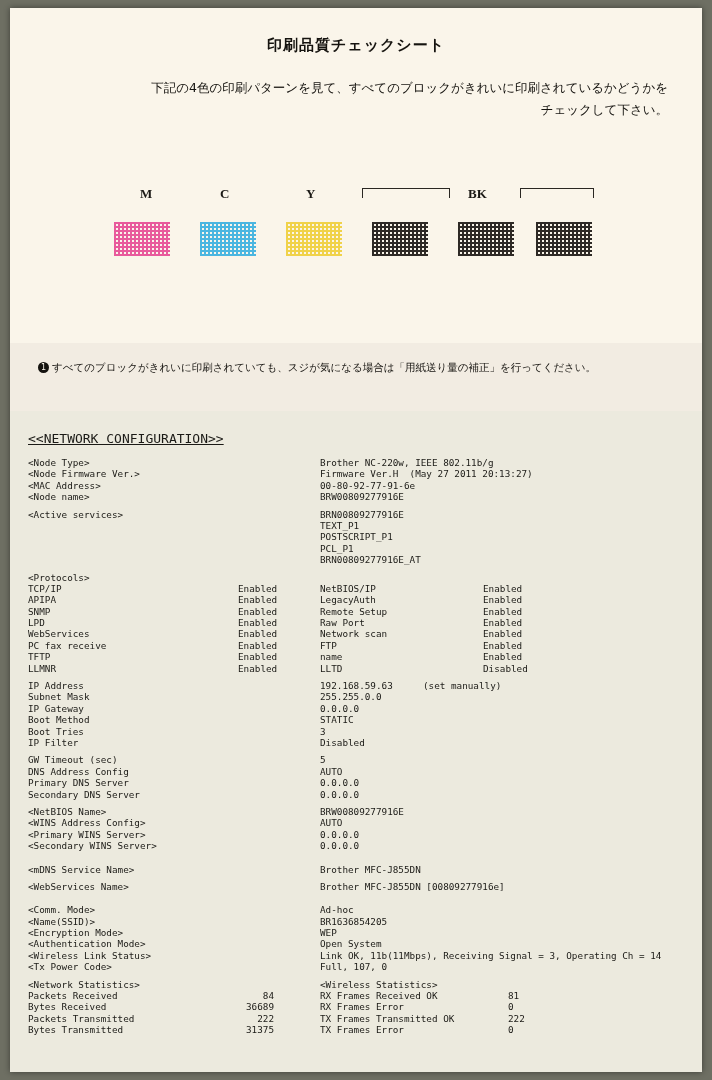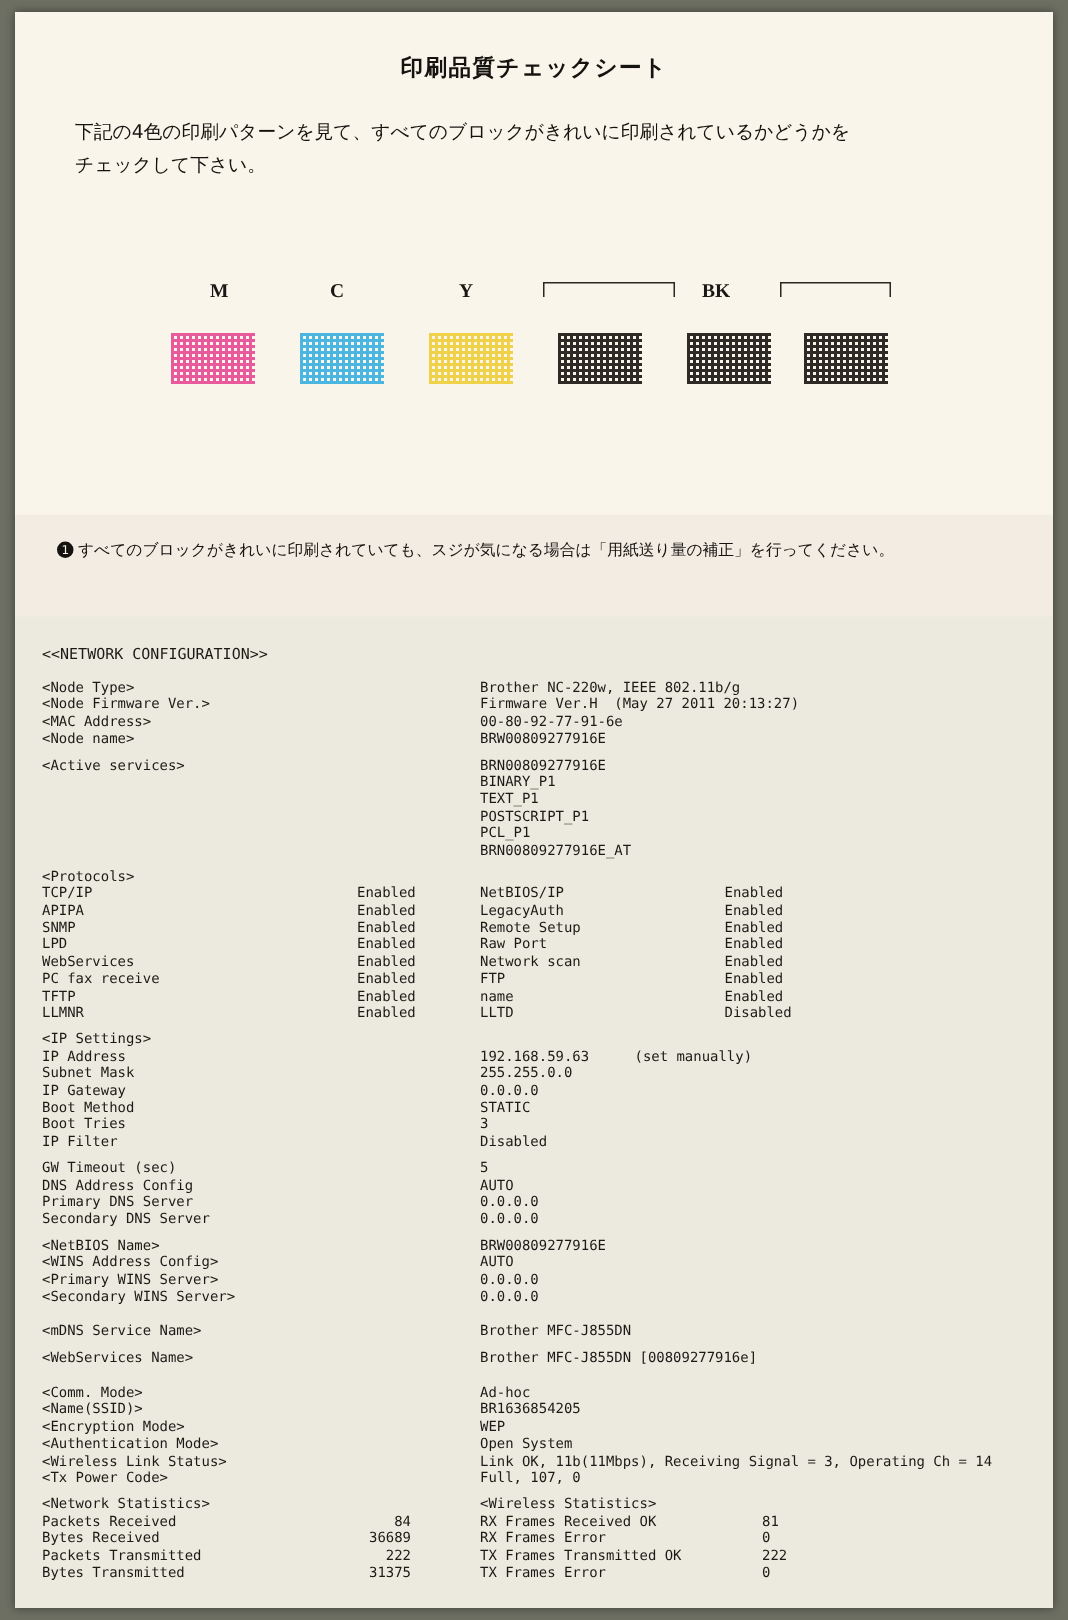--- a/index.html
+++ b/index.html
@@ -28,20 +28,21 @@
     font-weight:bold;
     color:#15130f;
     padding-top:28px;
     letter-spacing:1px;
   }
   .sheet-instr{
     margin:22px 34px 0 40px;
     font-size:12.5px;
     line-height:1.75;
     color:#15130f;
+    text-align:right;
   }
   .color-labels{
     position:absolute;top:178px;left:0;width:100%;
     height:24px;
   }
   .clabel{
     position:absolute;
     font-size:13px;
     font-weight:bold;
     color:#1a1814;
@@ -83,21 +84,21 @@
   .netconf{
     position:absolute;
     left:0;top:403px;width:692px;height:661px;
     background:#eceade;
     font-family:"DejaVu Sans Mono", monospace;
     font-size:9.3px;
     color:#1b1a16;
     letter-spacing:0px;
   }
   .nc-inner{position:absolute;left:18px;top:20px;width:660px;}
-  .nc-title{font-size:10px;margin-bottom:11px;}
+  .nc-title{font-size:13px;margin-bottom:11px;text-decoration:underline;}
   .row{position:relative;height:11.4px;white-space:pre;}
   .c1{position:absolute;left:0;}
   .c2{position:absolute;left:210px;}
   .c3{position:absolute;left:292px;}
   .c4{position:absolute;left:455px;}
   .c2r{position:absolute;left:186px;width:60px;text-align:right;}
   .c4r{position:absolute;left:480px;width:60px;}
   .tiny-gap{height:6px;}
 </style>
 </head>
@@ -141,41 +142,39 @@
       <div class="nc-title">&lt;&lt;NETWORK CONFIGURATION&gt;&gt;</div>
 
       <div class="row"><span class="c1">&lt;Node Type&gt;</span><span class="c3">Brother NC-220w, IEEE 802.11b/g</span></div>
       <div class="row"><span class="c1">&lt;Node Firmware Ver.&gt;</span><span class="c3">Firmware Ver.H  (May 27 2011 20:13:27)</span></div>
       <div class="row"><span class="c1">&lt;MAC Address&gt;</span><span class="c3">00-80-92-77-91-6e</span></div>
       <div class="row"><span class="c1">&lt;Node name&gt;</span><span class="c3">BRW00809277916E</span></div>
 
       <div class="tiny-gap"></div>
 
       <div class="row"><span class="c1">&lt;Active services&gt;</span><span class="c3">BRN00809277916E</span></div>
-      <div class="row"><span class="c3">BINARY_P1</span></div>
       <div class="row"><span class="c3">TEXT_P1</span></div>
       <div class="row"><span class="c3">POSTSCRIPT_P1</span></div>
       <div class="row"><span class="c3">PCL_P1</span></div>
       <div class="row"><span class="c3">BRN00809277916E_AT</span></div>
 
       <div class="tiny-gap"></div>
 
       <div class="row"><span class="c1">&lt;Protocols&gt;</span></div>
       <div class="row"><span class="c1">TCP/IP</span><span class="c2">Enabled</span><span class="c3">NetBIOS/IP</span><span class="c4">Enabled</span></div>
       <div class="row"><span class="c1">APIPA</span><span class="c2">Enabled</span><span class="c3">LegacyAuth</span><span class="c4">Enabled</span></div>
       <div class="row"><span class="c1">SNMP</span><span class="c2">Enabled</span><span class="c3">Remote Setup</span><span class="c4">Enabled</span></div>
       <div class="row"><span class="c1">LPD</span><span class="c2">Enabled</span><span class="c3">Raw Port</span><span class="c4">Enabled</span></div>
       <div class="row"><span class="c1">WebServices</span><span class="c2">Enabled</span><span class="c3">Network scan</span><span class="c4">Enabled</span></div>
       <div class="row"><span class="c1">PC fax receive</span><span class="c2">Enabled</span><span class="c3">FTP</span><span class="c4">Enabled</span></div>
       <div class="row"><span class="c1">TFTP</span><span class="c2">Enabled</span><span class="c3">name</span><span class="c4">Enabled</span></div>
       <div class="row"><span class="c1">LLMNR</span><span class="c2">Enabled</span><span class="c3">LLTD</span><span class="c4">Disabled</span></div>
 
       <div class="tiny-gap"></div>
 
-      <div class="row"><span class="c1">&lt;IP Settings&gt;</span></div>
       <div class="row"><span class="c1">IP Address</span><span class="c3">192.168.59.63</span><span class="c4" style="left:395px;">(set manually)</span></div>
       <div class="row"><span class="c1">Subnet Mask</span><span class="c3">255.255.0.0</span></div>
       <div class="row"><span class="c1">IP Gateway</span><span class="c3">0.0.0.0</span></div>
       <div class="row"><span class="c1">Boot Method</span><span class="c3">STATIC</span></div>
       <div class="row"><span class="c1">Boot Tries</span><span class="c3">3</span></div>
       <div class="row"><span class="c1">IP Filter</span><span class="c3">Disabled</span></div>
 
       <div class="tiny-gap"></div>
 
       <div class="row"><span class="c1">GW Timeout (sec)</span><span class="c3">5</span></div>

